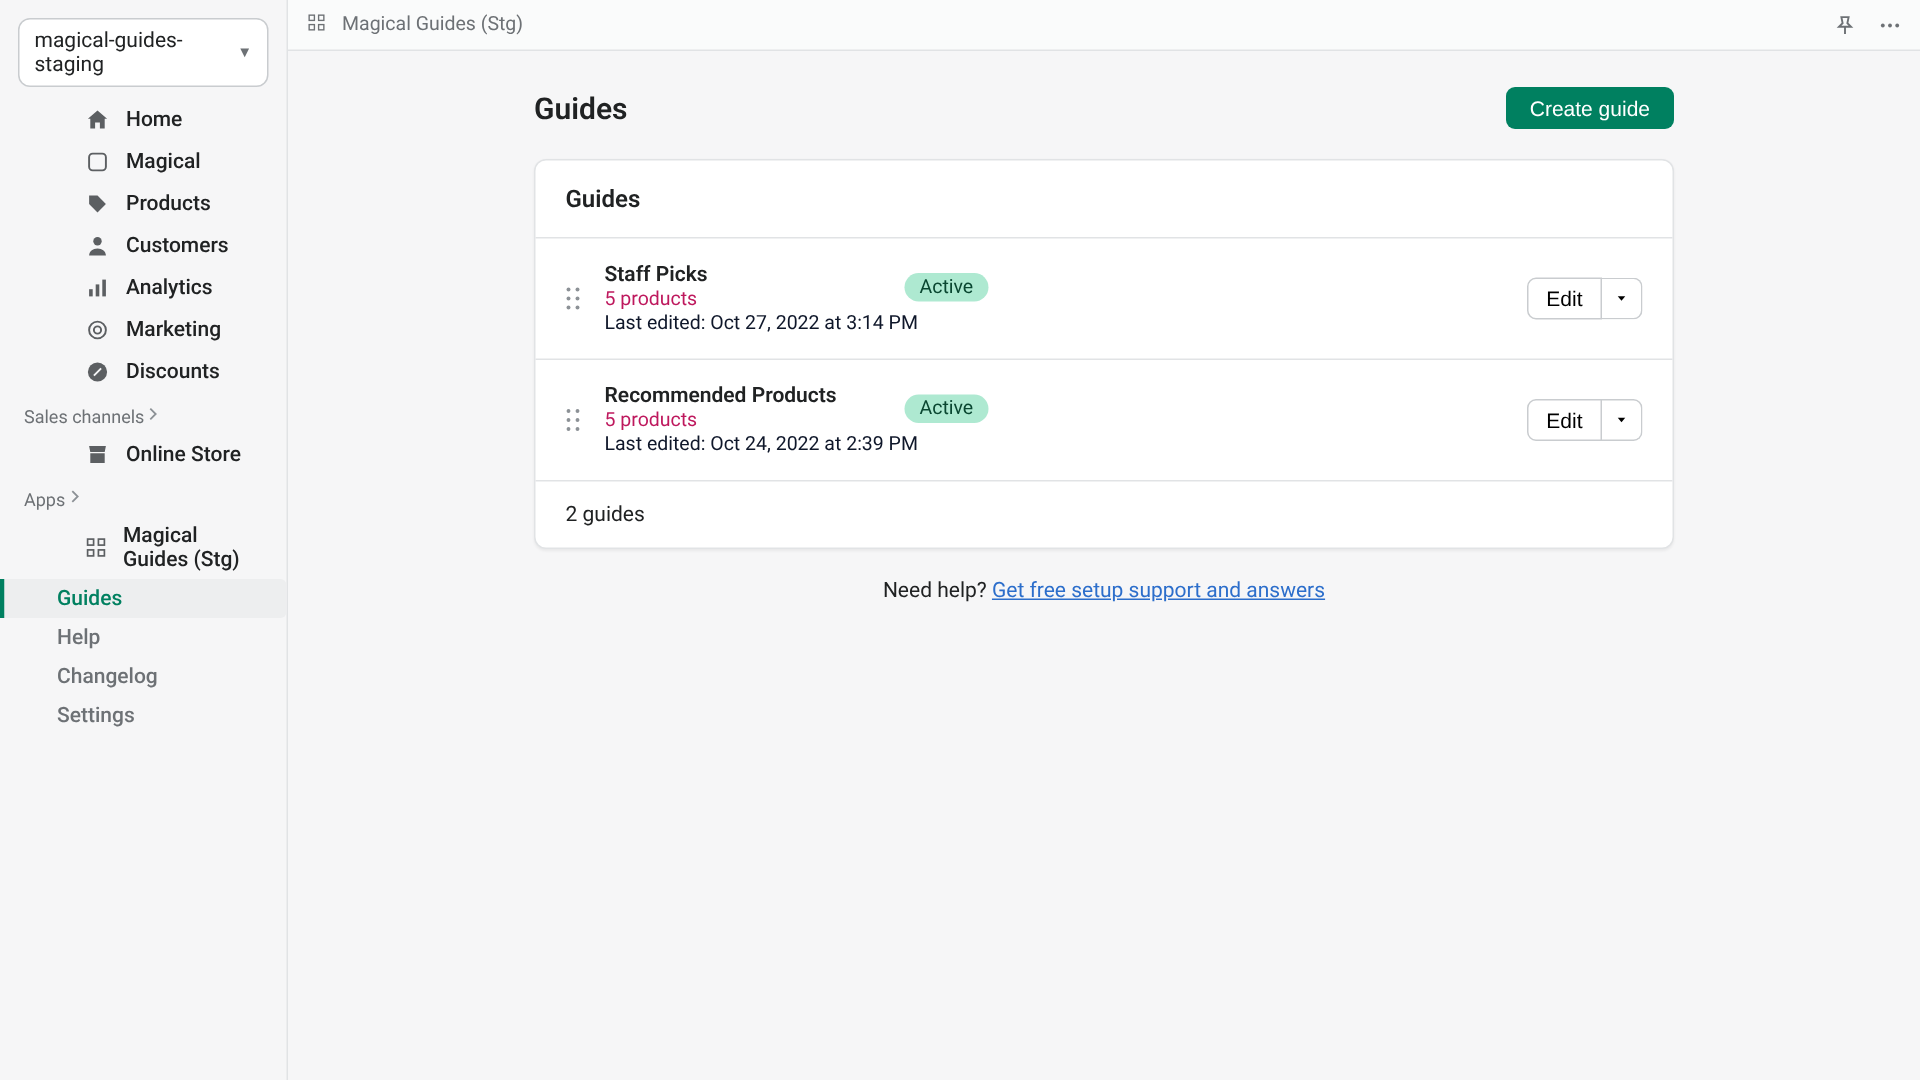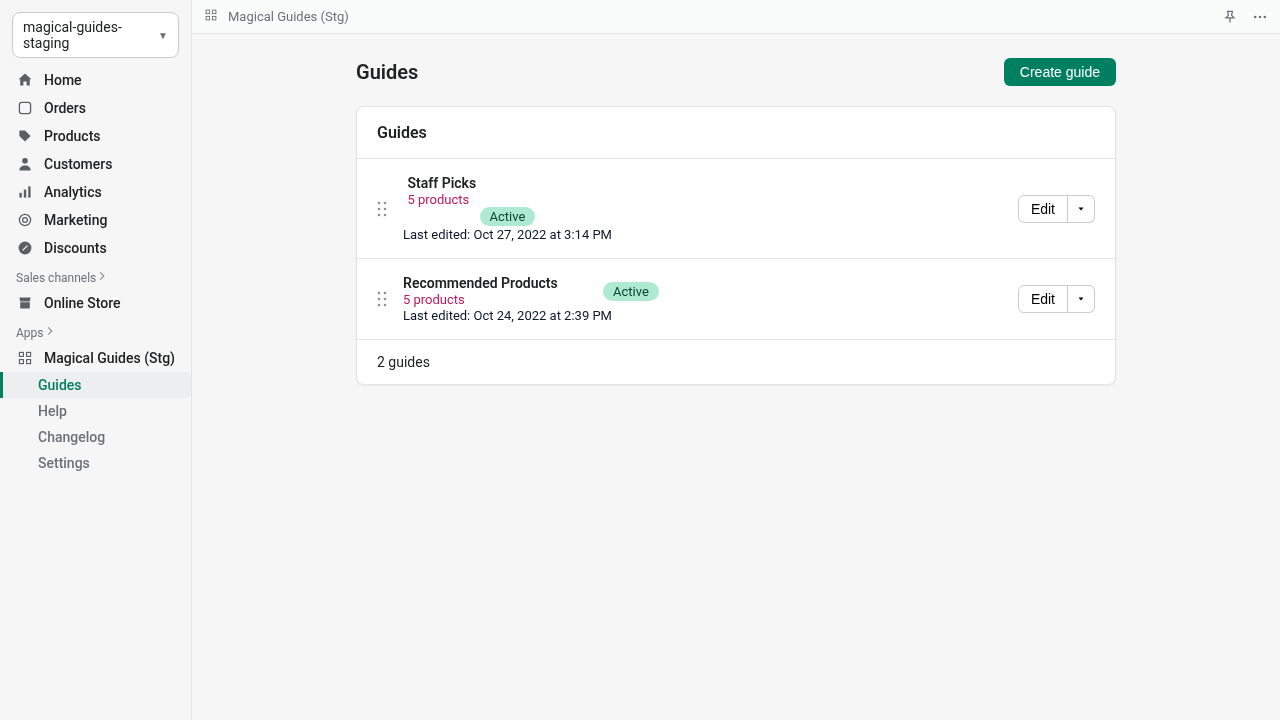--- a/index.html
+++ b/index.html
@@ -1,21 +1,21 @@
 <!DOCTYPE html>
 <html><head>
 <meta charset="utf-8">
 <style>
 * { box-sizing: border-box; margin: 0; padding: 0; }
 body { font-family: -apple-system, BlinkMacSystemFont, "Segoe UI", Roboto, sans-serif; font-size: 14px; color: #202223; background: #f6f6f7; width: 1280px; height: 720px; overflow: hidden; }
 .app { display: flex; height: 100%; }
 .sidebar { width: 192px; background: #f6f6f7; border-right: 1px solid #e1e3e5; display: flex; flex-direction: column; padding: 12px 0; }
 .store-select { margin: 0 12px 8px; padding: 6px 10px; background: #fff; border: 1px solid #c9cccf; border-radius: 8px; display: flex; align-items: center; justify-content: space-between; cursor: pointer; }
 .store-select .chev { font-size: 10px; color: #6d7175; }
-.nav-item { display: flex; align-items: center; gap: 10px; padding: 5px 16px; cursor: pointer; color: #202223; font-weight: 500; }
+.nav-item { display: flex; align-items: center; gap: 10px; padding: 5px 16px; cursor: pointer; color: #202223; font-weight: 500; margin-left: 40px; }
 .nav-item .ico { width: 18px; height: 18px; display: flex; align-items: center; justify-content: center; color: #5c5f62; }
 .nav-item .ico svg { width: 16px; height: 16px; }
 .nav-section { padding: 8px 16px 4px; font-size: 12px; color: #6d7175; display: flex; align-items: center; }
 .nav-section .chev-r { color: #8c9196; }
 .subnav { padding-left: 22px; }
 .subnav .sub-item { padding: 5px 16px; color: #6d7175; cursor: pointer; font-weight: 500; }
 .subnav .sub-item.active { background: #edeeef; color: #008060; border-left: 3px solid #008060; margin-left: -22px; padding-left: 35px; border-radius: 0 4px 4px 0; }
 .main { flex: 1; display: flex; flex-direction: column; background: #f6f6f7; }
 .topbar { height: 34px; border-bottom: 1px solid #e1e3e5; background: #fafbfb; display: flex; align-items: center; justify-content: space-between; padding: 0 12px; }
 .topbar-left { display: flex; align-items: center; gap: 10px; color: #6d7175; font-size: 13px; }
@@ -62,21 +62,21 @@
           </svg>
         </span>
       <span>Home</span>
     </div>
     <div class="nav-item">
       <span class="ico">
           <svg viewBox="0 0 20 20" fill="none" stroke="currentColor" stroke-width="1.6">
             <rect x="3" y="3" width="14" height="14" rx="3"></rect>
           </svg>
         </span>
-      <span>Orders</span>
+      <span>Magical</span>
     </div>
     <div class="nav-item">
       <span class="ico">
           <svg viewBox="0 0 20 20" fill="currentColor">
             <path d="M3 3h7l7 7-7 7-7-7z"></path>
           </svg>
         </span>
       <span>Products</span>
     </div>
     <div class="nav-item">
@@ -200,21 +200,21 @@
                   <circle cx="2" cy="2" r="1.3"></circle>
                   <circle cx="8" cy="2" r="1.3"></circle>
                   <circle cx="2" cy="8" r="1.3"></circle>
                   <circle cx="8" cy="8" r="1.3"></circle>
                   <circle cx="2" cy="14" r="1.3"></circle>
                   <circle cx="8" cy="14" r="1.3"></circle>
                 </svg>
               </span>
             <div class="row-main">
               <div class="row-col1">
-                <div style="display:flex; align-items:center;flex-direction:column;">
+                <div style="display:flex; align-items:center;">
                   <div class="row-info">
                     <div class="row-title">Staff Picks</div>
                     <div class="row-sub">5 products</div>
                   </div>
                   <span class="badge">Active</span>
                 </div>
                 <div class="row-meta-wide">Last edited: Oct 27, 2022 at 3:14 PM</div>
               </div>
             </div>
             <div class="row-actions">
@@ -252,16 +252,19 @@
               <button class="btn-sec left">Edit</button>
               <button class="btn-sec right"><svg width="10" height="10" viewBox="0 0 20 20" fill="currentColor">
                     <path d="M5 7l5 6 5-6z"></path>
                   </svg></button>
             </div>
           </div>
 
           <div class="card-footer">2 guides</div>
         </div>
 
+        <div class="help-line">
+          <span>Need help? </span><a href="#">Get free setup support and answers</a>
+        </div>
       </div>
     </div>
   </div>
 </div>
 
 </body></html>

